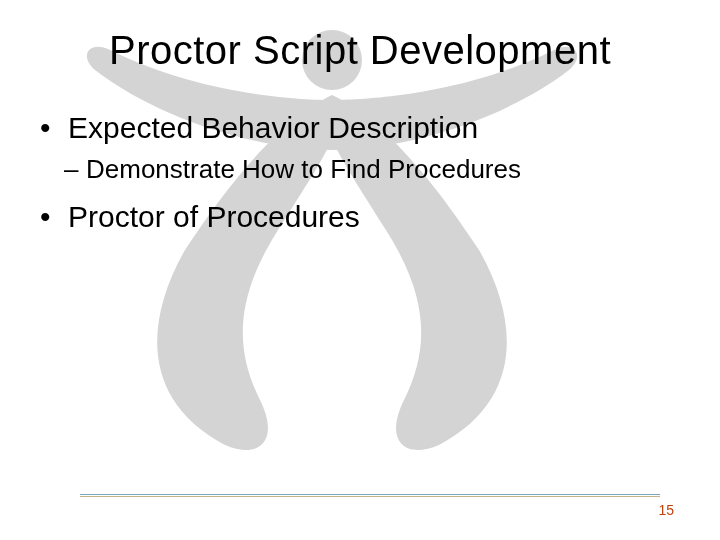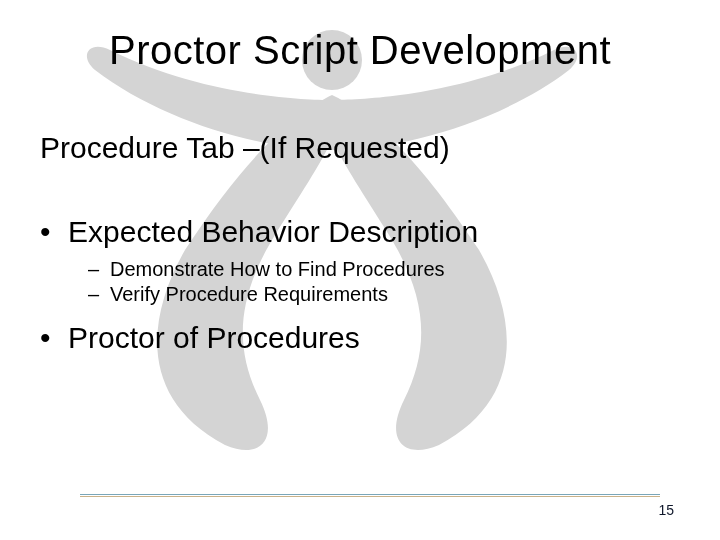--- a/index.html
+++ b/index.html
@@ -21,42 +21,42 @@
   }
   .content {
     position: relative;
     z-index: 1;
     padding: 28px 40px 0 40px;
   }
   .title {
     font-size: 40px;
     font-weight: 400;
     text-align: center;
-    margin-bottom: 58px;
+    margin-bottom: 38px;
     letter-spacing: 0.5px;
   }
   .subtitle {
     font-size: 30px;
     font-weight: 400;
     margin-bottom: 50px;
   }
   .bullet1 {
     font-size: 30px;
     font-weight: 400;
     margin-left: 0;
     margin-bottom: 8px;
   }
   .bullet1 .dot {
     display: inline-block;
     width: 28px;
   }
   .bullet2 {
-    font-size: 20px;
+    font-size: 26px;
     font-weight: 400;
-    margin-left: 48px;
+    margin-left: 24px;
     line-height: 1.25;
   }
   .bullet2 .dash {
     display: inline-block;
     width: 22px;
   }
   .gap { height: 14px; }
   .footer-line {
     position: absolute;
     left: 80px;
@@ -69,21 +69,21 @@
     position: absolute; left:0; right:0; top:0; height:1px; background:#7aa6b8;
   }
   .footer-line .l2 {
     position: absolute; left:0; right:0; top:2px; height:1px; background:#c9b28a;
   }
   .page-num {
     position: absolute;
     right: 46px;
     bottom: 22px;
     font-size: 14px;
-    color: #0f172a;
+    color: #c2410c;
     z-index: 1;
   }
 </style>
 </head>
 <body>
 
 <svg class="bg-logo" viewBox="0 0 720 540">
   <g fill="#d4d4d4">
     <circle cx="332" cy="60" r="30"></circle>
     <path d="M 332 95
@@ -102,30 +102,26 @@
              C 90 40, 78 55, 95 70
              C 160 120, 260 150, 332 150
              C 404 150, 504 120, 569 70
              C 586 55, 574 40, 554 50
              C 464 95, 364 100, 332 100 Z"></path>
   </g>
 </svg>
 
 <div class="content">
   <h1 class="title">Proctor Script Development</h1>
-  <div class="subtitle">Procedure Tab –(If Requested)</div>
 
   <div class="bullet1">
     <span class="dot">•</span><span>Expected Behavior Description</span>
   </div>
   <div class="bullet2">
     <span class="dash">–</span><span>Demonstrate How to Find Procedures</span>
-  </div>
-  <div class="bullet2">
-    <span class="dash">–</span><span>Verify Procedure Requirements</span>
   </div>
 
   <div class="gap"></div>
 
   <div class="bullet1">
     <span class="dot">•</span><span>Proctor of Procedures</span>
   </div>
 </div>
 
 <div class="footer-line">

